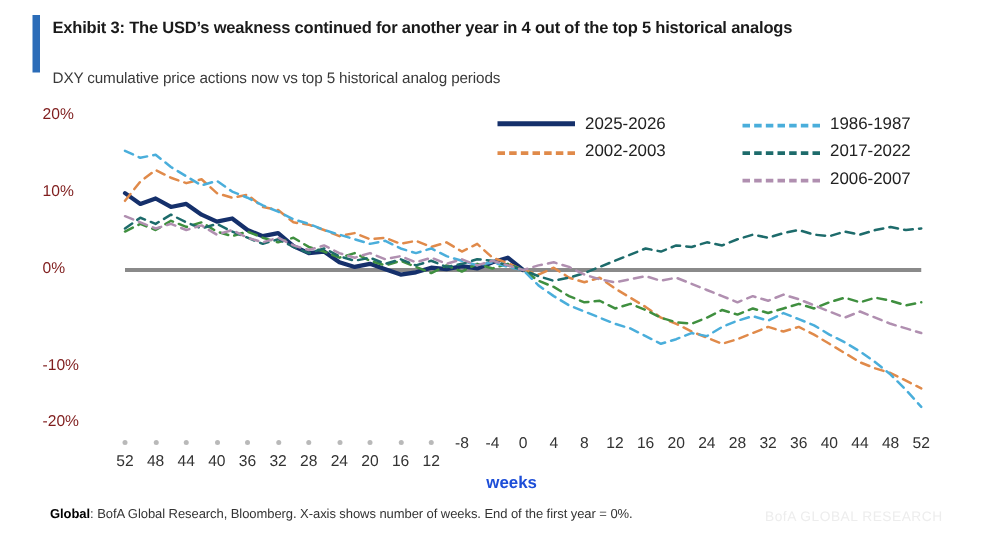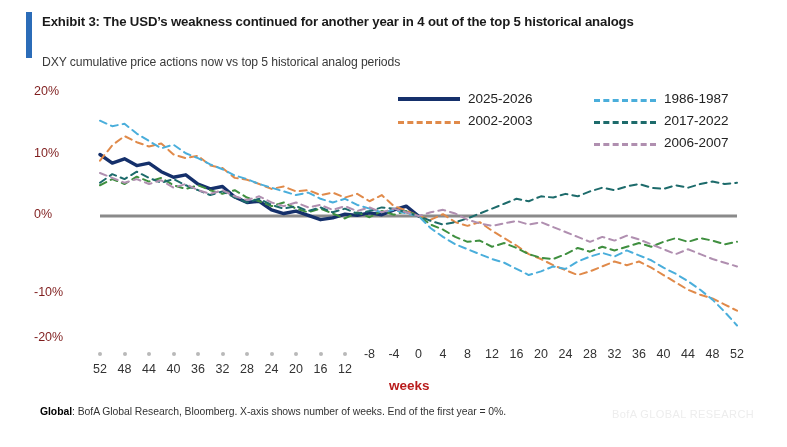--- a/index.html
+++ b/index.html
@@ -50,21 +50,21 @@
   .xlab{
     position:absolute;text-align:center;width:26px;
     font-size:12.5px;color:#333;
   }
   .xdot{
     position:absolute;width:4px;height:4px;border-radius:50%;
     background:#b9b9b9;
   }
   .xtitle{
     position:absolute;left:389px;top:378px;
-    font-size:13.5px;font-weight:bold;color:#b91c1c;
+    font-size:13.5px;font-weight:bold;color:#1d4ed8;
   }
 
   
   .footer{
     position:absolute;left:40px;top:406px;width:600px;
     font-size:10.4px;color:#333;letter-spacing:-0.05px;white-space:nowrap;
   }
   .footer b{font-weight:bold;color:#000;}
 
   .wm{position:absolute;left:612px;top:406px;width:170px;text-align:left;}

